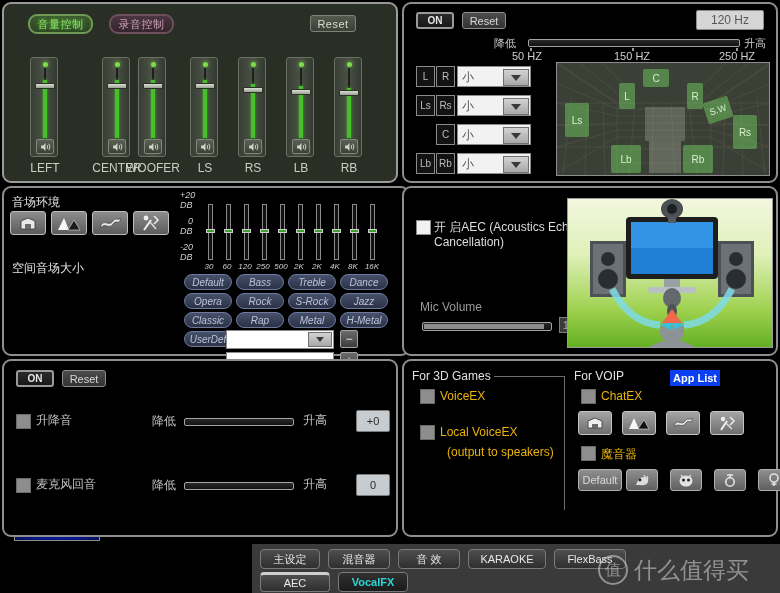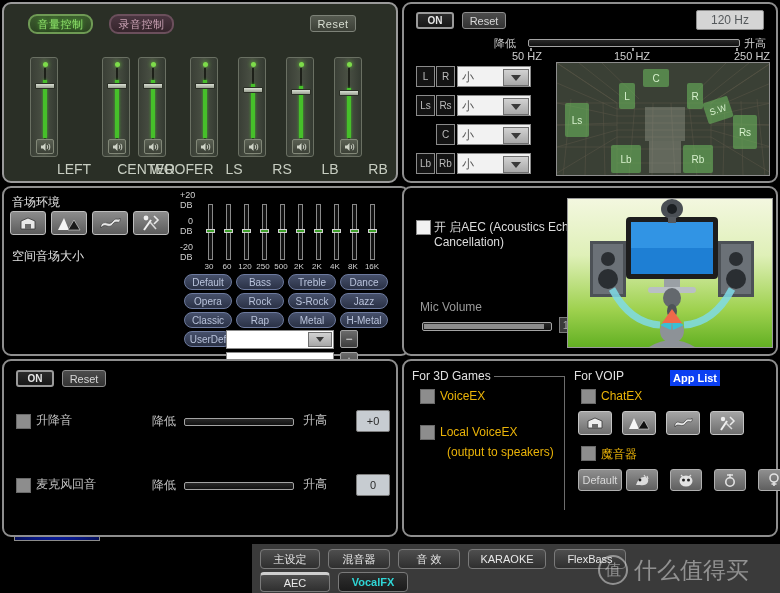--- a/index.html
+++ b/index.html
@@ -85,21 +85,21 @@
     border:1px solid #2c3027; border-radius:1px;
   }
   .chan .mute {
     position:absolute; left:5px; bottom:2px; width:18px; height:15px;
     background:linear-gradient(#5a6053,#3c4137);
     border:1px solid #828878; border-radius:2px;
     display:flex; align-items:center; justify-content:center;
   }
   .chan .lbl {
     position:absolute; top:104px; left:50%; transform:translateX(-50%);
-    font-size:14px; color:#c8cec2; white-space:nowrap;margin-left:29px;
+    font-size:12px; color:#c8cec2; white-space:nowrap;
   }
 
   
   #lfe { left:402px; top:2px; width:376px; height:181px; }
   #lfe-on {
     position:absolute; left:12px; top:8px; width:38px; height:17px;
     background:linear-gradient(#2b2b2b,#181818);
     border:2px solid #9a9a9a; border-radius:3px;
     display:flex;align-items:center;justify-content:center;
     font-size:10px; color:#e6e6e6; font-weight:bold;
@@ -199,21 +199,21 @@
     background:radial-gradient(circle at 35% 30%,#efefef,#9a9a9a);
     border:1px solid #6e6e6e; position:relative;
   }
   .radio.on::after {
     content:''; position:absolute; left:3px; top:3px; width:6px;height:6px;
     border-radius:50%; background:#101010;
   }
   .radio-row span { font-size:13px; color:#e4e4e4; }
 
   
-  #eq { position:absolute; left:180px; top:190px; width:214px; height:163px; }
+  #eq { position:absolute; left:180px; top:190px; width:214px; height:163px;font-style:italic; }
   .dbtxt { position:absolute; font-size:9px; color:#cfcfcf; line-height:10px; }
   .eqband { position:absolute; top:14px; width:9px; height:56px; }
   .eqband .slot {
     position:absolute; left:2px; top:0; width:5px; height:56px;
     background:#111; border:1px solid #8a8a8a;
   }
   .eqband .knob {
     position:absolute; left:0; top:25px; width:9px;height:4px;
     background:#3fa02b; border:1px solid #cfcfcf;
   }
@@ -498,21 +498,21 @@
 
     <div id="lfe-slider-row">
       <div class="slider-end" style="left:90px">降低</div>
       <div class="hbar" style="left:124px; width:212px;"></div>
       <div class="slider-end" style="left:340px">升高</div>
       <div class="tick" style="left:126px"></div>
       <div class="tick" style="left:228px"></div>
       <div class="tick" style="left:332px"></div>
       <div class="hzlbl" style="left:108px">50 HZ</div>
       <div class="hzlbl" style="left:210px">150 HZ</div>
-      <div class="hzlbl" style="left:330px">250 HZ</div>
+      <div class="hzlbl" style="left:315px">250 HZ</div>
     </div>
 
     <div class="spkrow" style="top:62px">
       <div class="sel" style="left:41px; width:74px;">
         <div class="selval" style="left:4px">小</div>
         <div class="arrowbox">
             <div class="caret"></div>
           </div>
       </div>
       <div class="tag" style="position:absolute;left:0">L</div>
@@ -608,21 +608,21 @@
     </div>
 
     <div id="more-btn">More</div>
     <div id="env-select">
       <div class="v">普通</div>
       <div class="arrowbox">
           <div class="caret" style="border-top-width:5px;border-left-width:4px;border-right-width:4px;"></div>
         </div>
     </div>
 
-    <div class="sec-title" style="left:8px; top:60px;">空间音场大小</div>
+    <div class="sec-title" style="left:8px; top:72px;">空间音场大小</div>
 
     <div id="roomimg">
       <svg width="86" height="68" viewBox="0 0 86 68">
         <g stroke="#5fd6ff" fill="none" stroke-width=".8" opacity=".95">
           <ellipse cx="40" cy="18" rx="26" ry="9"></ellipse>
           <ellipse cx="40" cy="25" rx="26" ry="9"></ellipse>
           <ellipse cx="40" cy="32" rx="26" ry="9"></ellipse>
           <ellipse cx="40" cy="39" rx="26" ry="9"></ellipse>
           <ellipse cx="40" cy="46" rx="26" ry="9"></ellipse>
           <ellipse cx="40" cy="53" rx="26" ry="9"></ellipse>

